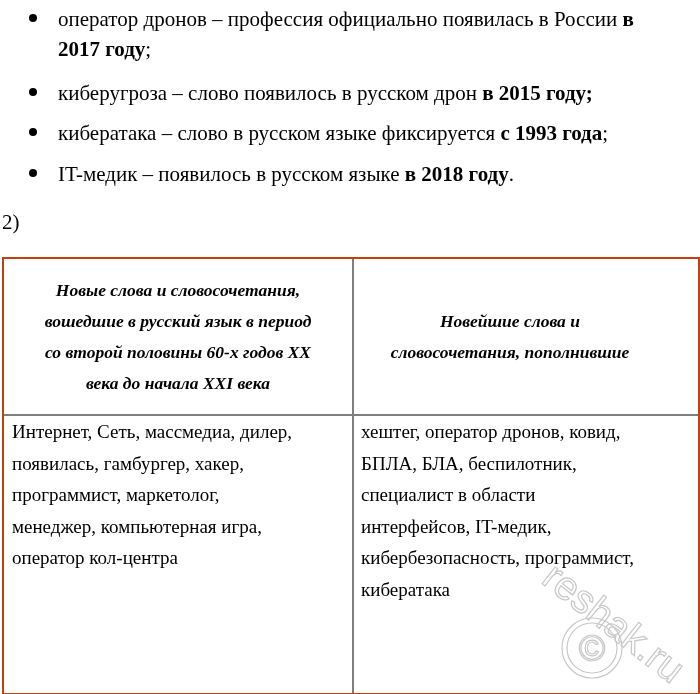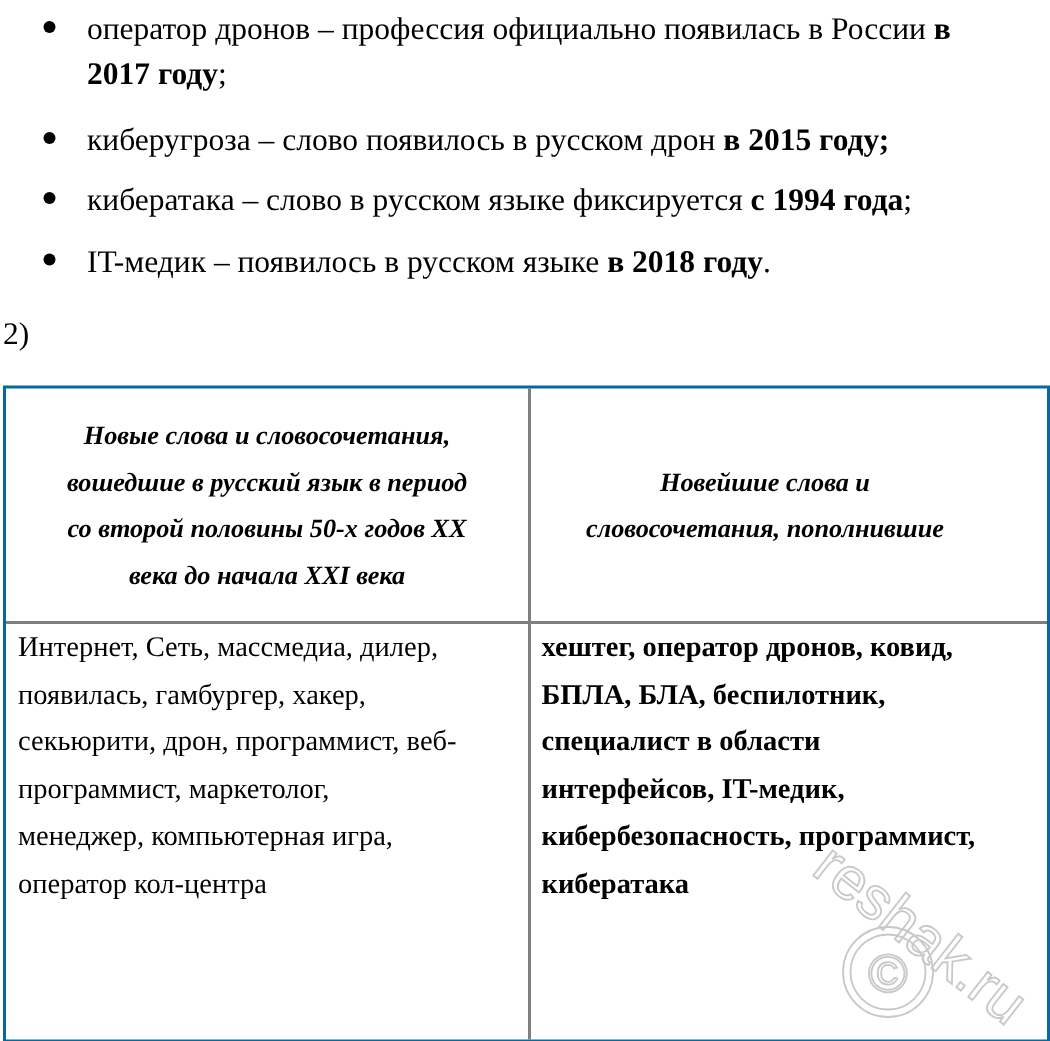--- a/index.html
+++ b/index.html
@@ -48,21 +48,21 @@
     top: 206px;
     font-size: 21px;
     line-height: 32px;
   }
   .words-table {
     position: absolute;
     left: 2px;
     top: 257px;
     width: 694px;
     height: 434px;
-    border: 2px solid #0369a1;
+    border: 2px solid #c2410c;
     box-sizing: content-box;
   }
   .col-divider {
     position: absolute;
     left: 348px;
     top: 0;
     width: 2px;
     height: 100%;
     background: #7f7f7f;
   }
@@ -91,21 +91,21 @@
   .header-cell.left { left: 0; width: 348px; padding: 0 6px; }
   .header-cell.right { left: 350px; width: 312px; padding: 0 18px; }
   .body-cell {
     position: absolute;
     top: 157px;
     font-size: 19px;
     line-height: 31.5px;
     box-sizing: border-box;
   }
   .body-cell.left { left: 8px; width: 336px; }
-  .body-cell.right { left: 357px; width: 334px; font-weight: bold; }
+  .body-cell.right { left: 357px; width: 334px; }
   .body-line { display: block; white-space: nowrap; }
   .watermark {
     position: absolute;
     left: 520px;
     top: 560px;
     width: 190px;
     height: 140px;
     pointer-events: none;
   }
 </style>
@@ -119,54 +119,53 @@
   </li>
   <li class="bl-row bullet-item" style="top:30px;">
     <b>2017 году</b><span>;</span>
   </li>
   <li class="bl-row bullet-item" style="top:74px;">
     <span class="bullet-dot"></span>
     <span>киберугроза – слово появилось в русском дрон </span><b>в 2015 году;</b><span></span>
   </li>
   <li class="bl-row bullet-item" style="top:114px;">
     <span class="bullet-dot"></span>
-    <span>кибератака – слово в русском языке фиксируется </span><b>с 1994 года</b><span>;</span>
+    <span>кибератака – слово в русском языке фиксируется </span><b>с 1993 года</b><span>;</span>
   </li>
   <li class="bl-row bullet-item" style="top:155px;">
     <span class="bullet-dot"></span>
     <span>IT-медик – появилось в русском языке </span><b>в 2018 году</b><span>.</span>
   </li>
 </ul>
 
 <div class="section-number">2)</div>
 
 <div class="words-table">
   <div class="col-divider"></div>
   <div class="row-divider"></div>
 
   <div class="header-cell left">
     <div>
       <span class="body-line">Новые слова и словосочетания,</span>
       <span class="body-line">вошедшие в русский язык в период</span>
-      <span class="body-line">со второй половины 50-х годов XX</span>
+      <span class="body-line">со второй половины 60-х годов XX</span>
       <span class="body-line">века до начала XXI века</span>
     </div>
   </div>
 
   <div class="header-cell right">
     <div>
       <span class="body-line">Новейшие слова и</span>
       <span class="body-line">словосочетания, пополнившие</span>
     </div>
   </div>
 
   <div class="body-cell left">
     <span class="body-line">Интернет, Сеть, массмедиа, дилер,</span>
     <span class="body-line">появилась, гамбургер, хакер,</span>
-    <span class="body-line">секьюрити, дрон, программист, веб-</span>
     <span class="body-line">программист, маркетолог,</span>
     <span class="body-line">менеджер, компьютерная игра,</span>
     <span class="body-line">оператор кол-центра</span>
   </div>
 
   <div class="body-cell right">
     <span class="body-line">хештег, оператор дронов, ковид,</span>
     <span class="body-line">БПЛА, БЛА, беспилотник,</span>
     <span class="body-line">специалист в области</span>
     <span class="body-line">интерфейсов, IT-медик,</span>

